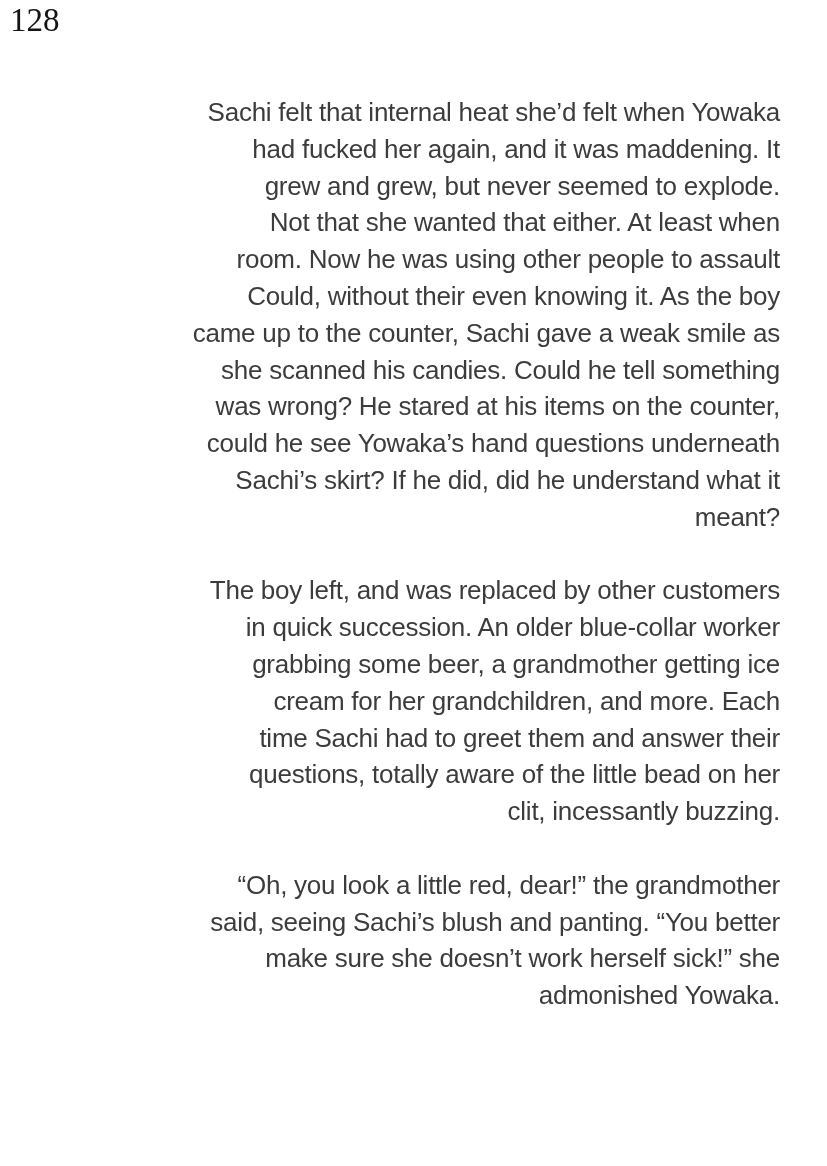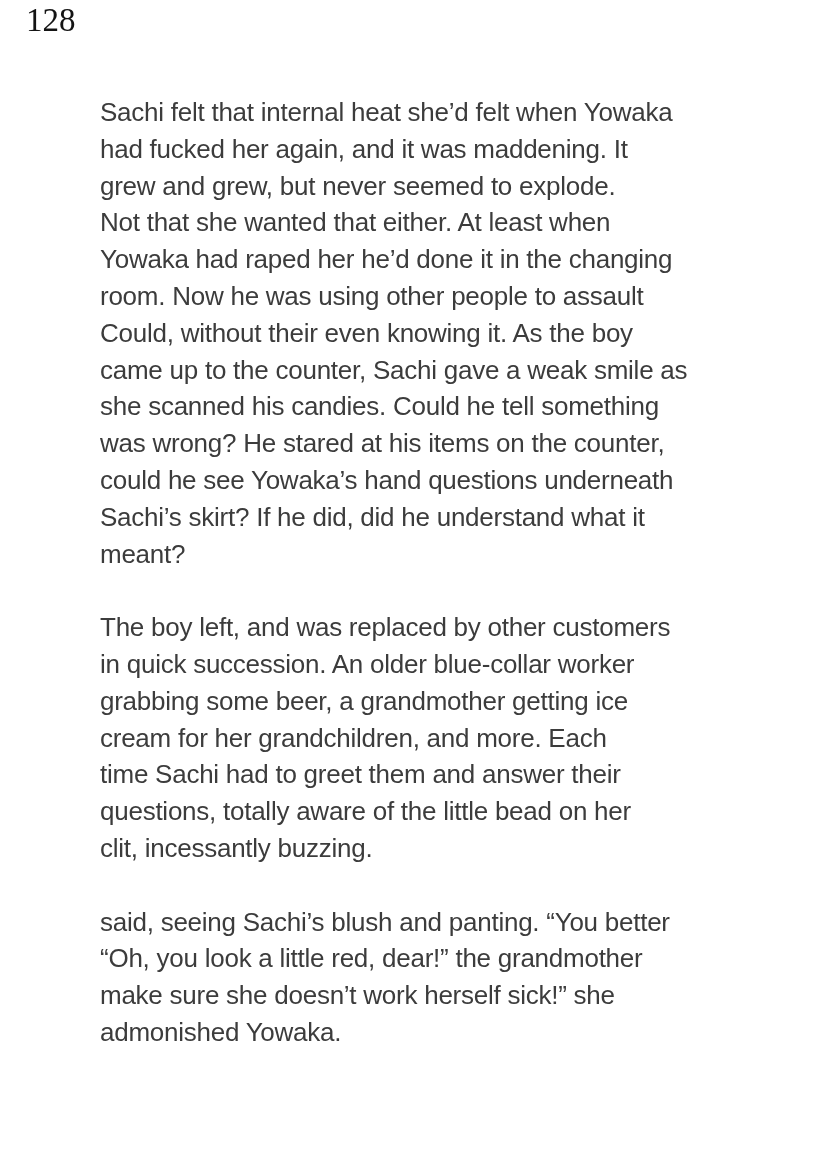--- a/index.html
+++ b/index.html
@@ -9,21 +9,21 @@
   }
   .page {
     position: relative;
     width: 827px;
     height: 1166px;
     background: #ffffff;
     overflow: hidden;
   }
   .page-number {
     position: absolute;
-    left: 26px;
+    left: 10px;
     top: 2px;
     font-family: "Liberation Serif", serif;
     font-size: 33px;
     font-weight: 400;
     color: #141414;
   }
   .text-block {
     position: absolute;
     left: 100px;
     top: 94px;
@@ -37,52 +37,52 @@
   }
   .paragraph {
     margin: 0 0 36.8px 0;
     padding: 0;
   }
   .paragraph:last-child {
     margin-bottom: 0;
   }
   .text-line {
     white-space: pre;
+    text-align: right;
   }
 </style>
 </head>
 <body>
 
 <div class="page">
   <div class="page-number">128</div>
   <div class="text-block">
       <div class="paragraph">
         <div class="text-line">Sachi felt that internal heat she’d felt when Yowaka</div>
         <div class="text-line">had fucked her again, and it was maddening. It</div>
         <div class="text-line">grew and grew, but never seemed to explode.</div>
         <div class="text-line">Not that she wanted that either. At least when</div>
-        <div class="text-line">Yowaka had raped her he’d done it in the changing</div>
         <div class="text-line">room. Now he was using other people to assault</div>
         <div class="text-line">Could, without their even knowing it. As the boy</div>
         <div class="text-line">came up to the counter, Sachi gave a weak smile as</div>
         <div class="text-line">she scanned his candies. Could he tell something</div>
         <div class="text-line">was wrong? He stared at his items on the counter,</div>
         <div class="text-line">could he see Yowaka’s hand questions underneath</div>
         <div class="text-line">Sachi’s skirt? If he did, did he understand what it</div>
         <div class="text-line">meant?</div>
       </div>
       <div class="paragraph">
         <div class="text-line">The boy left, and was replaced by other customers</div>
         <div class="text-line">in quick succession. An older blue-collar worker</div>
         <div class="text-line">grabbing some beer, a grandmother getting ice</div>
         <div class="text-line">cream for her grandchildren, and more. Each</div>
         <div class="text-line">time Sachi had to greet them and answer their</div>
         <div class="text-line">questions, totally aware of the little bead on her</div>
         <div class="text-line">clit, incessantly buzzing.</div>
       </div>
       <div class="paragraph">
+        <div class="text-line">“Oh, you look a little red, dear!” the grandmother</div>
         <div class="text-line">said, seeing Sachi’s blush and panting. “You better</div>
-        <div class="text-line">“Oh, you look a little red, dear!” the grandmother</div>
         <div class="text-line">make sure she doesn’t work herself sick!” she</div>
         <div class="text-line">admonished Yowaka.</div>
       </div>
     </div>
 </div>
 
 </body></html>

